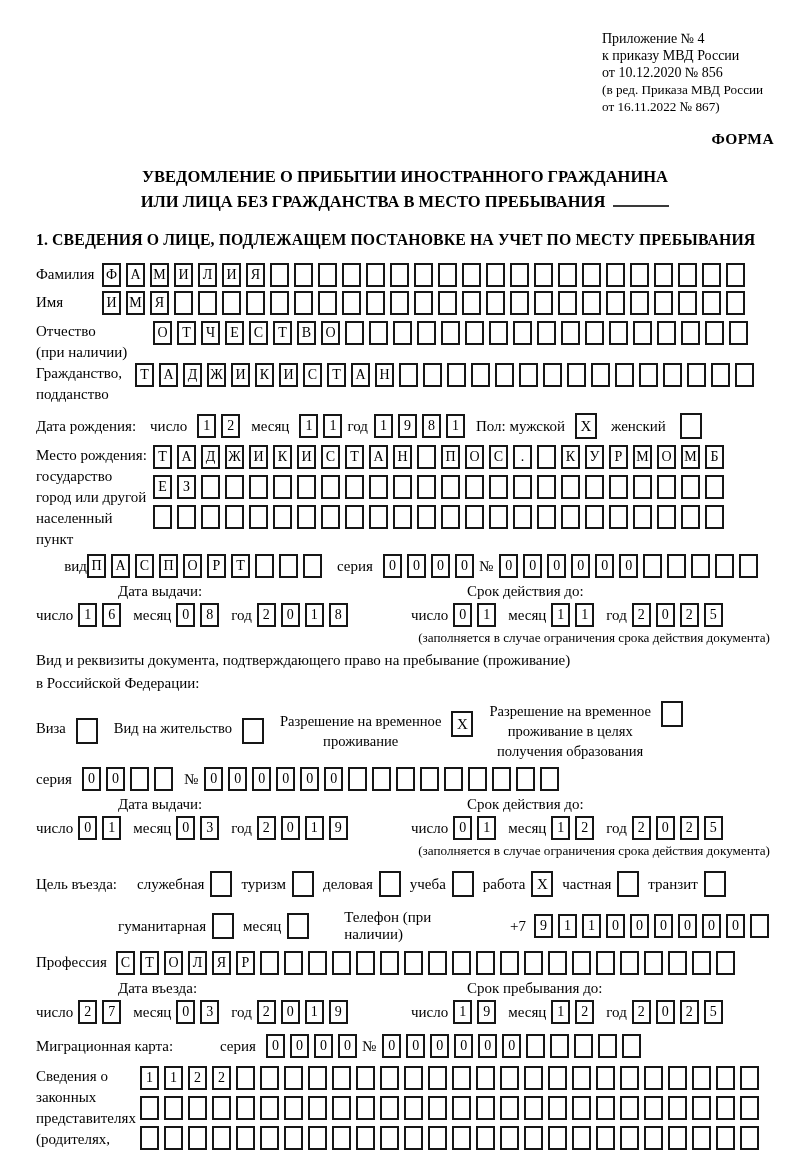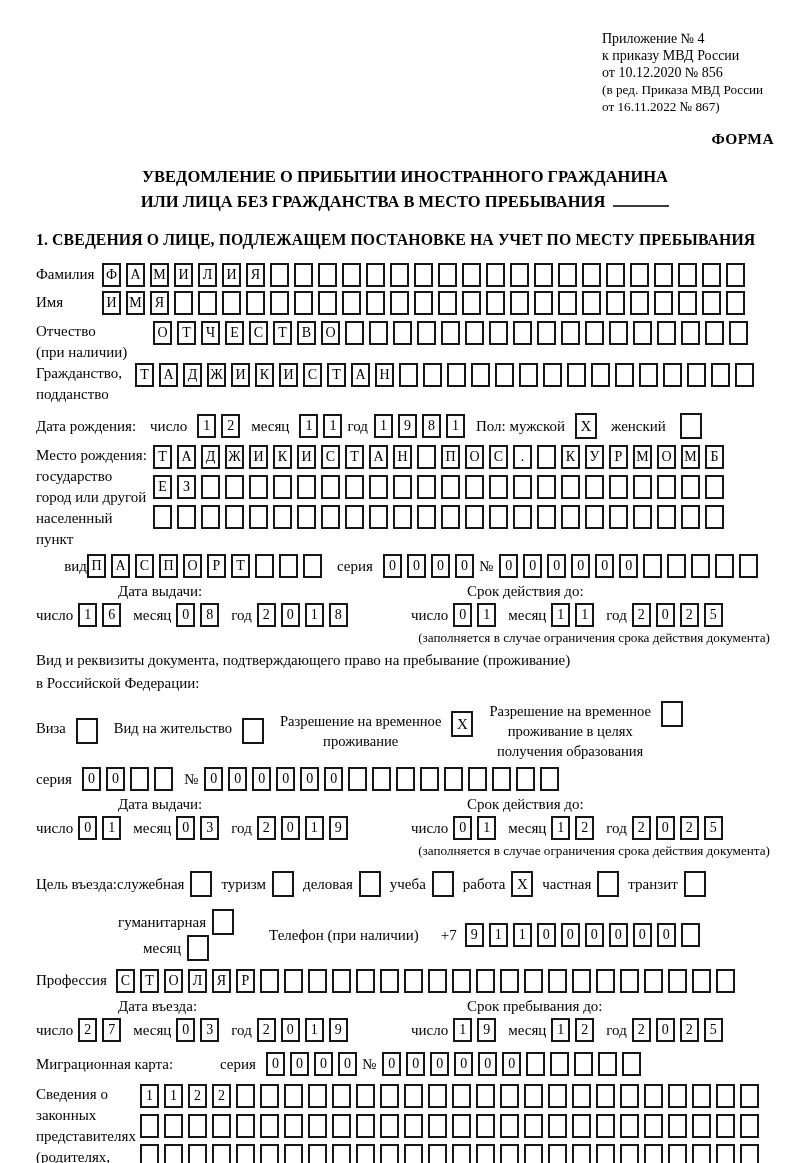--- a/index.html
+++ b/index.html
@@ -78,21 +78,21 @@
 
   
   .res-opts { display: flex; align-items: center; margin-top: 9px; }
   .res-opt { display: flex; align-items: flex-start; }
   .res-opt + .res-opt { margin-left: 16px; }
   .opt-lines { text-align: center; font-size: 14.6px; line-height: 20px; }
   .res-opt .cbox { margin-left: 10px; }
 
   
   .purpose-row { display: flex; align-items: center; margin-top: 12px; flex-wrap: nowrap; }
-  .purpose-row .plabel { font-size: 15px; margin-right: 0; }
+  .purpose-row .plabel { font-size: 15px; margin-right: 20px; }
   .opt { display: inline-flex; align-items: center; margin-right: 9px; }
   .opt .opt-label { font-size: 15px; margin-right: 6px; }
   .indent-row { padding-left: 82px; }
 
   .phone-label { font-size: 15px; margin-left: 26px; }
   .phone-prefix { font-size: 15px; margin-left: 22px; margin-right: 8px; }
 </style>
 </head>
 <body>
 
@@ -583,21 +583,21 @@
           <span class="opt-label">частная</span>
           <span class="cbox"></span>
         </span>
         <span class="opt">
           <span class="opt-label">транзит</span>
           <span class="cbox"></span>
         </span>
       </span>
   </div>
   <div class="purpose-row indent-row">
-    <span class="purpose-opts" style="display:inline-flex;align-items:center;flex-direction:column;">
+    <span class="purpose-opts" style="display:inline-flex;align-items:center;">
         <span class="opt">
           <span class="opt-label">гуманитарная</span>
           <span class="cbox"></span>
         </span>
         <span class="opt">
           <span class="opt-label">месяц</span>
           <span class="cbox"></span>
         </span>
       </span>
     <span class="phone-label">Телефон (при наличии)</span>

